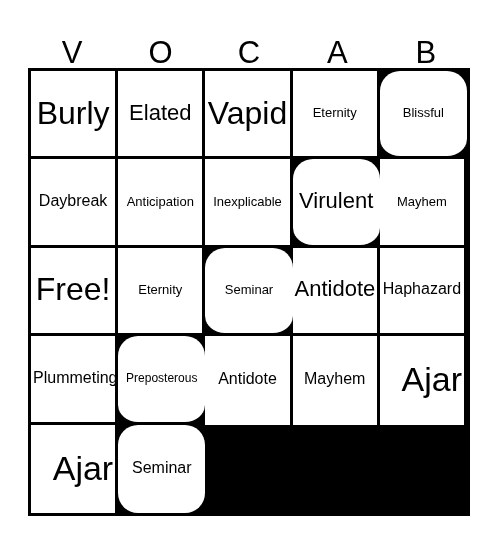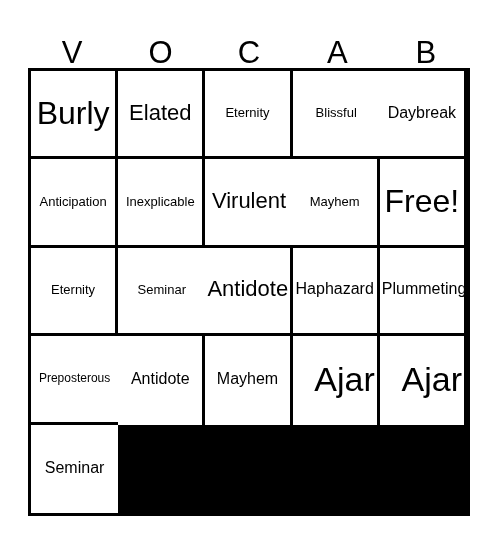--- a/index.html
+++ b/index.html
@@ -62,21 +62,21 @@
     position: relative;
     box-sizing: border-box;
     background: #ffffff;
     border-right: 3px solid #000000;
     border-bottom: 3px solid #000000;
     display: flex;
     align-items: center;
     justify-content: center;
     overflow: hidden;
   }
-  .cell.col-last { border-right: none; }
+  .cell.col-last { border-right: none; border-radius: 20px; }
   .cell.row-last { border-bottom: none; }
 
   .cell-text {
     display: block;
     width: 100%;
     text-align: center;
     line-height: 1;
     white-space: nowrap;
     color: #000000;
     padding: 0 2px;
@@ -105,20 +105,23 @@
       <div class="header-letter">A</div>
       <div class="header-letter">B</div>
     </div>
 
   <div id="grid">
       <div class="cell">
         <span class="cell-text fs-xl">Burly</span>
       </div>
       <div class="cell">
         <span class="cell-text fs-md">Elated</span>
+      </div>
+      <div class="cell">
+        <span class="cell-text fs-xl">Vapid</span>
       </div>
       <div class="cell">
         <span class="cell-text fs-sm">Eternity</span>
       </div>
       <div class="cell col-last">
         <span class="cell-text fs-sm">Blissful</span>
       </div>
       <div class="cell">
         <span class="cell-text fs-xs">Daybreak</span>
       </div>

